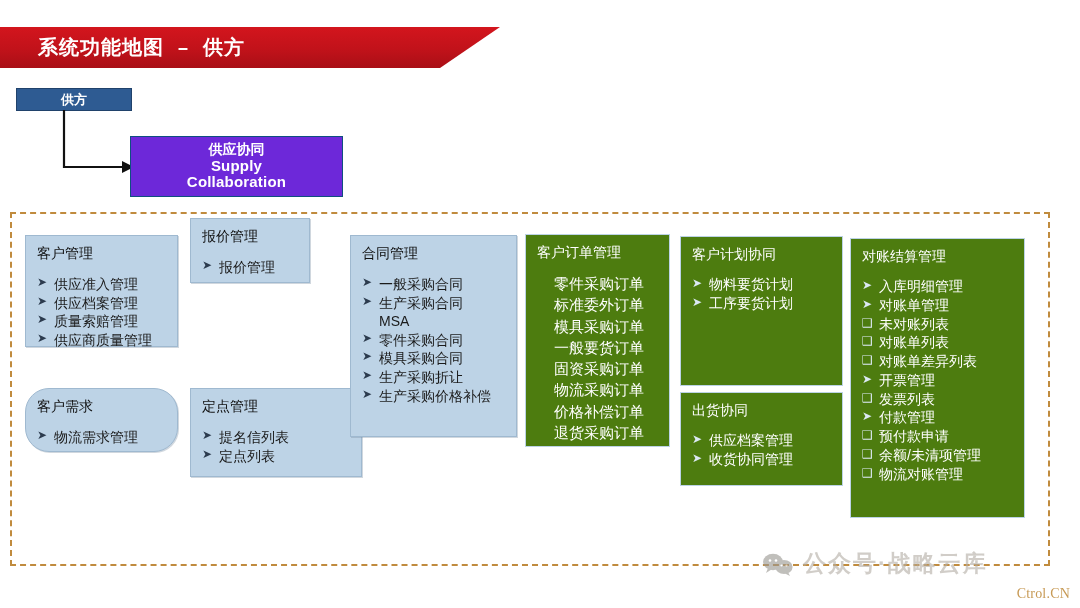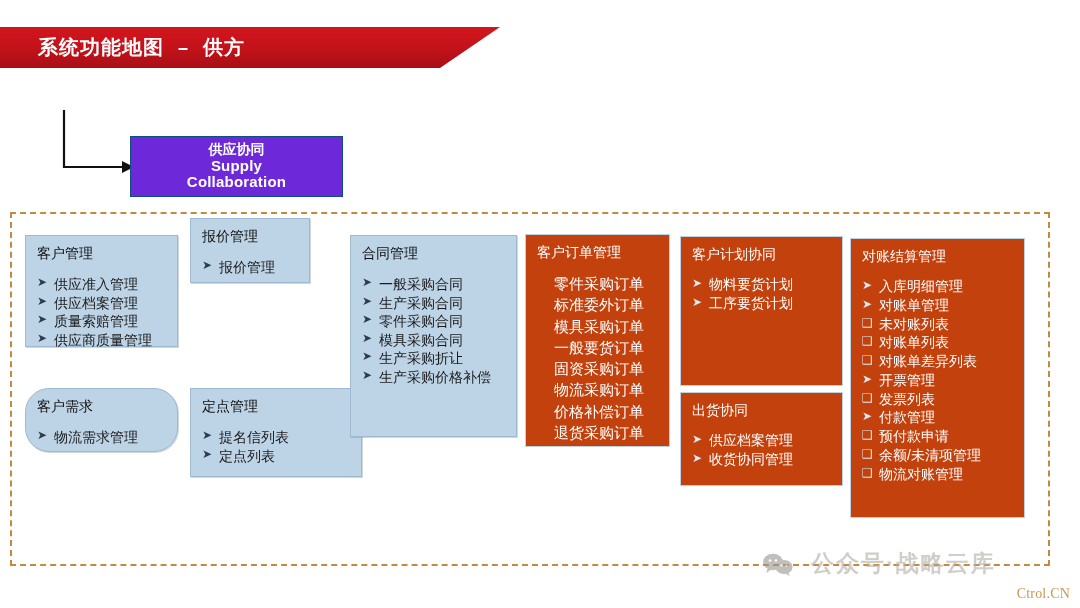--- a/index.html
+++ b/index.html
@@ -78,21 +78,21 @@
     box-shadow: 1px 1px 0 rgba(120,140,160,.35);
     color: #1b1b1b;
     padding: 9px 9px 8px 11px;
   }
   .card.light .title { font-size: 14px; margin-bottom: 12px; color: #101010; }
   .card.light ul { font-size: 14px; line-height: 1.33; }
   .card.light li .bul { color: #2c3b4e; }
 
   
   .card.dark {
-    background: #c2410c;
+    background: #4d7c0f;
     border: 1px solid #bcd3e6;
     color: #ffffff;
     padding: 9px 9px 8px 11px;
   }
   .card.dark .title { font-size: 14px; margin-bottom: 11px; color: #ffffff; }
   .card.dark ul { font-size: 14px; line-height: 1.34; }
   .card.dark li .bul { color: #dce9f4; }
   .card.dark.plain ul { line-height: 1.42; font-size: 15px; }
 
   
@@ -102,21 +102,21 @@
   #card-fixed-point     { left: 190px; top: 388px; width: 172px; height: 89px;  }
   #card-contract-mgmt   { left: 350px; top: 235px; width: 167px; height: 202px; }
   #card-customer-order  { left: 525px; top: 234px; width: 145px; height: 213px; }
   #card-plan-collab     { left: 680px; top: 236px; width: 163px; height: 150px; }
   #card-shipping-collab { left: 680px; top: 392px; width: 163px; height: 94px;  }
   #card-settlement      { left: 850px; top: 238px; width: 175px; height: 280px; }
 
   
   .watermark {
     position: absolute; left: 762px; top: 548px;
-    display: flex; align-items: center; gap: 17px;
+    display: flex; align-items: center; gap: 9px;
     opacity: .62;
   }
   .wm-icon { width: 32px; height: 24px; }
   .wm-text {
     color: #b5b0a8; font-size: 23px; font-weight: 700; letter-spacing: 2px;
     white-space: nowrap;
   }
   .ctrol {
     position: absolute; right: 10px; bottom: 6px;
     color: #c79a55; font-size: 14px;
@@ -126,20 +126,23 @@
 </style>
 </head>
 <body>
 
 <div id="slide">
 
   <div class="banner">
     <div class="banner-text">系统功能地图 – 供方</div>
   </div>
 
+  <div class="supplier-box">
+    <span>供方</span>
+  </div>
 
   <svg class="elbow" viewBox="0 0 80 72">
     <path d="M4,0 L4,57 L64,57" fill="none" stroke="#111111" stroke-width="2.2"></path>
     <path d="M62,51 L74,57 L62,63 Z" fill="#111111"></path>
   </svg>
 
   <div class="supply-collab-box">
     <div class="l1">供应协同</div>
     <div class="l2">Supply</div>
     <div class="l3">Collaboration</div>
@@ -206,20 +209,23 @@
   <div class="card light" id="card-contract-mgmt">
     <div class="title">合同管理</div>
     <ul>
         <li>
           <span class="bul">➤</span>
           <span class="txt">一般采购合同</span>
         </li>
         <li>
           <span class="bul">➤</span>
           <span class="txt">生产采购合同</span>
+        </li>
+        <li class="nobul">
+          <span class="txt">MSA</span>
         </li>
         <li>
           <span class="bul">➤</span>
           <span class="txt">零件采购合同</span>
         </li>
         <li>
           <span class="bul">➤</span>
           <span class="txt">模具采购合同</span>
         </li>
         <li>

